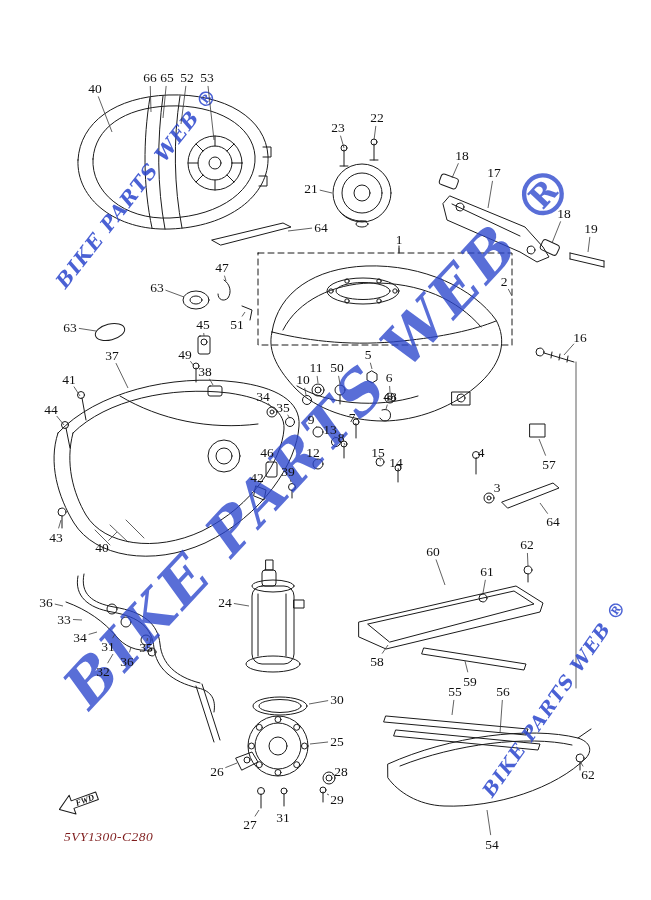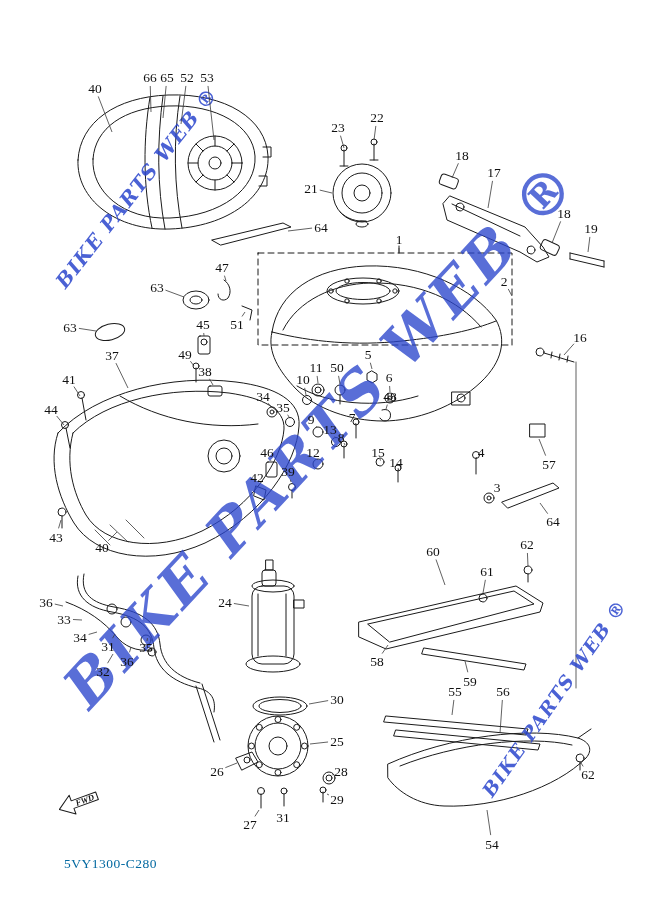--- a/index.html
+++ b/index.html
@@ -4,22 +4,22 @@
 <style>
   html,body{margin:0;padding:0;background:#fff;}
   .canvas{position:relative;width:651px;height:900px;background:#ffffff;overflow:hidden;
           font-family:"Liberation Serif",serif;}
   .canvas svg{position:absolute;left:0;top:0;}
   .callout{font-family:"Liberation Serif",serif;font-size:13.5px;fill:#111111;text-anchor:middle;}
   .leader{stroke:#3a3a3a;stroke-width:0.8;fill:none;}
   .wm{font-family:"DejaVu Serif",serif;font-weight:700;font-style:italic;text-anchor:middle;
       letter-spacing:0.06em;}
   .art{stroke:#1b1b1b;fill:none;stroke-width:1;stroke-linejoin:round;stroke-linecap:round;}
-  .code{position:absolute;left:64px;top:856px;font-size:13.5px;color:#0369a1;letter-spacing:0.5px;
-        font-family:"Liberation Serif",serif;}
+  .code{position:absolute;left:64px;top:829px;font-size:13.5px;color:#7f1d1d;letter-spacing:0.5px;
+        font-family:"Liberation Serif",serif;font-style:italic;}
   .fwd-text{font-family:"Liberation Serif",serif;font-style:italic;font-weight:bold;
             font-size:8.5px;fill:#111;text-anchor:middle;}
 </style>
 </head>
 <body>
 
 <div class="canvas">
 
   <svg width="651" height="900" viewBox="0 0 651 900">
 

